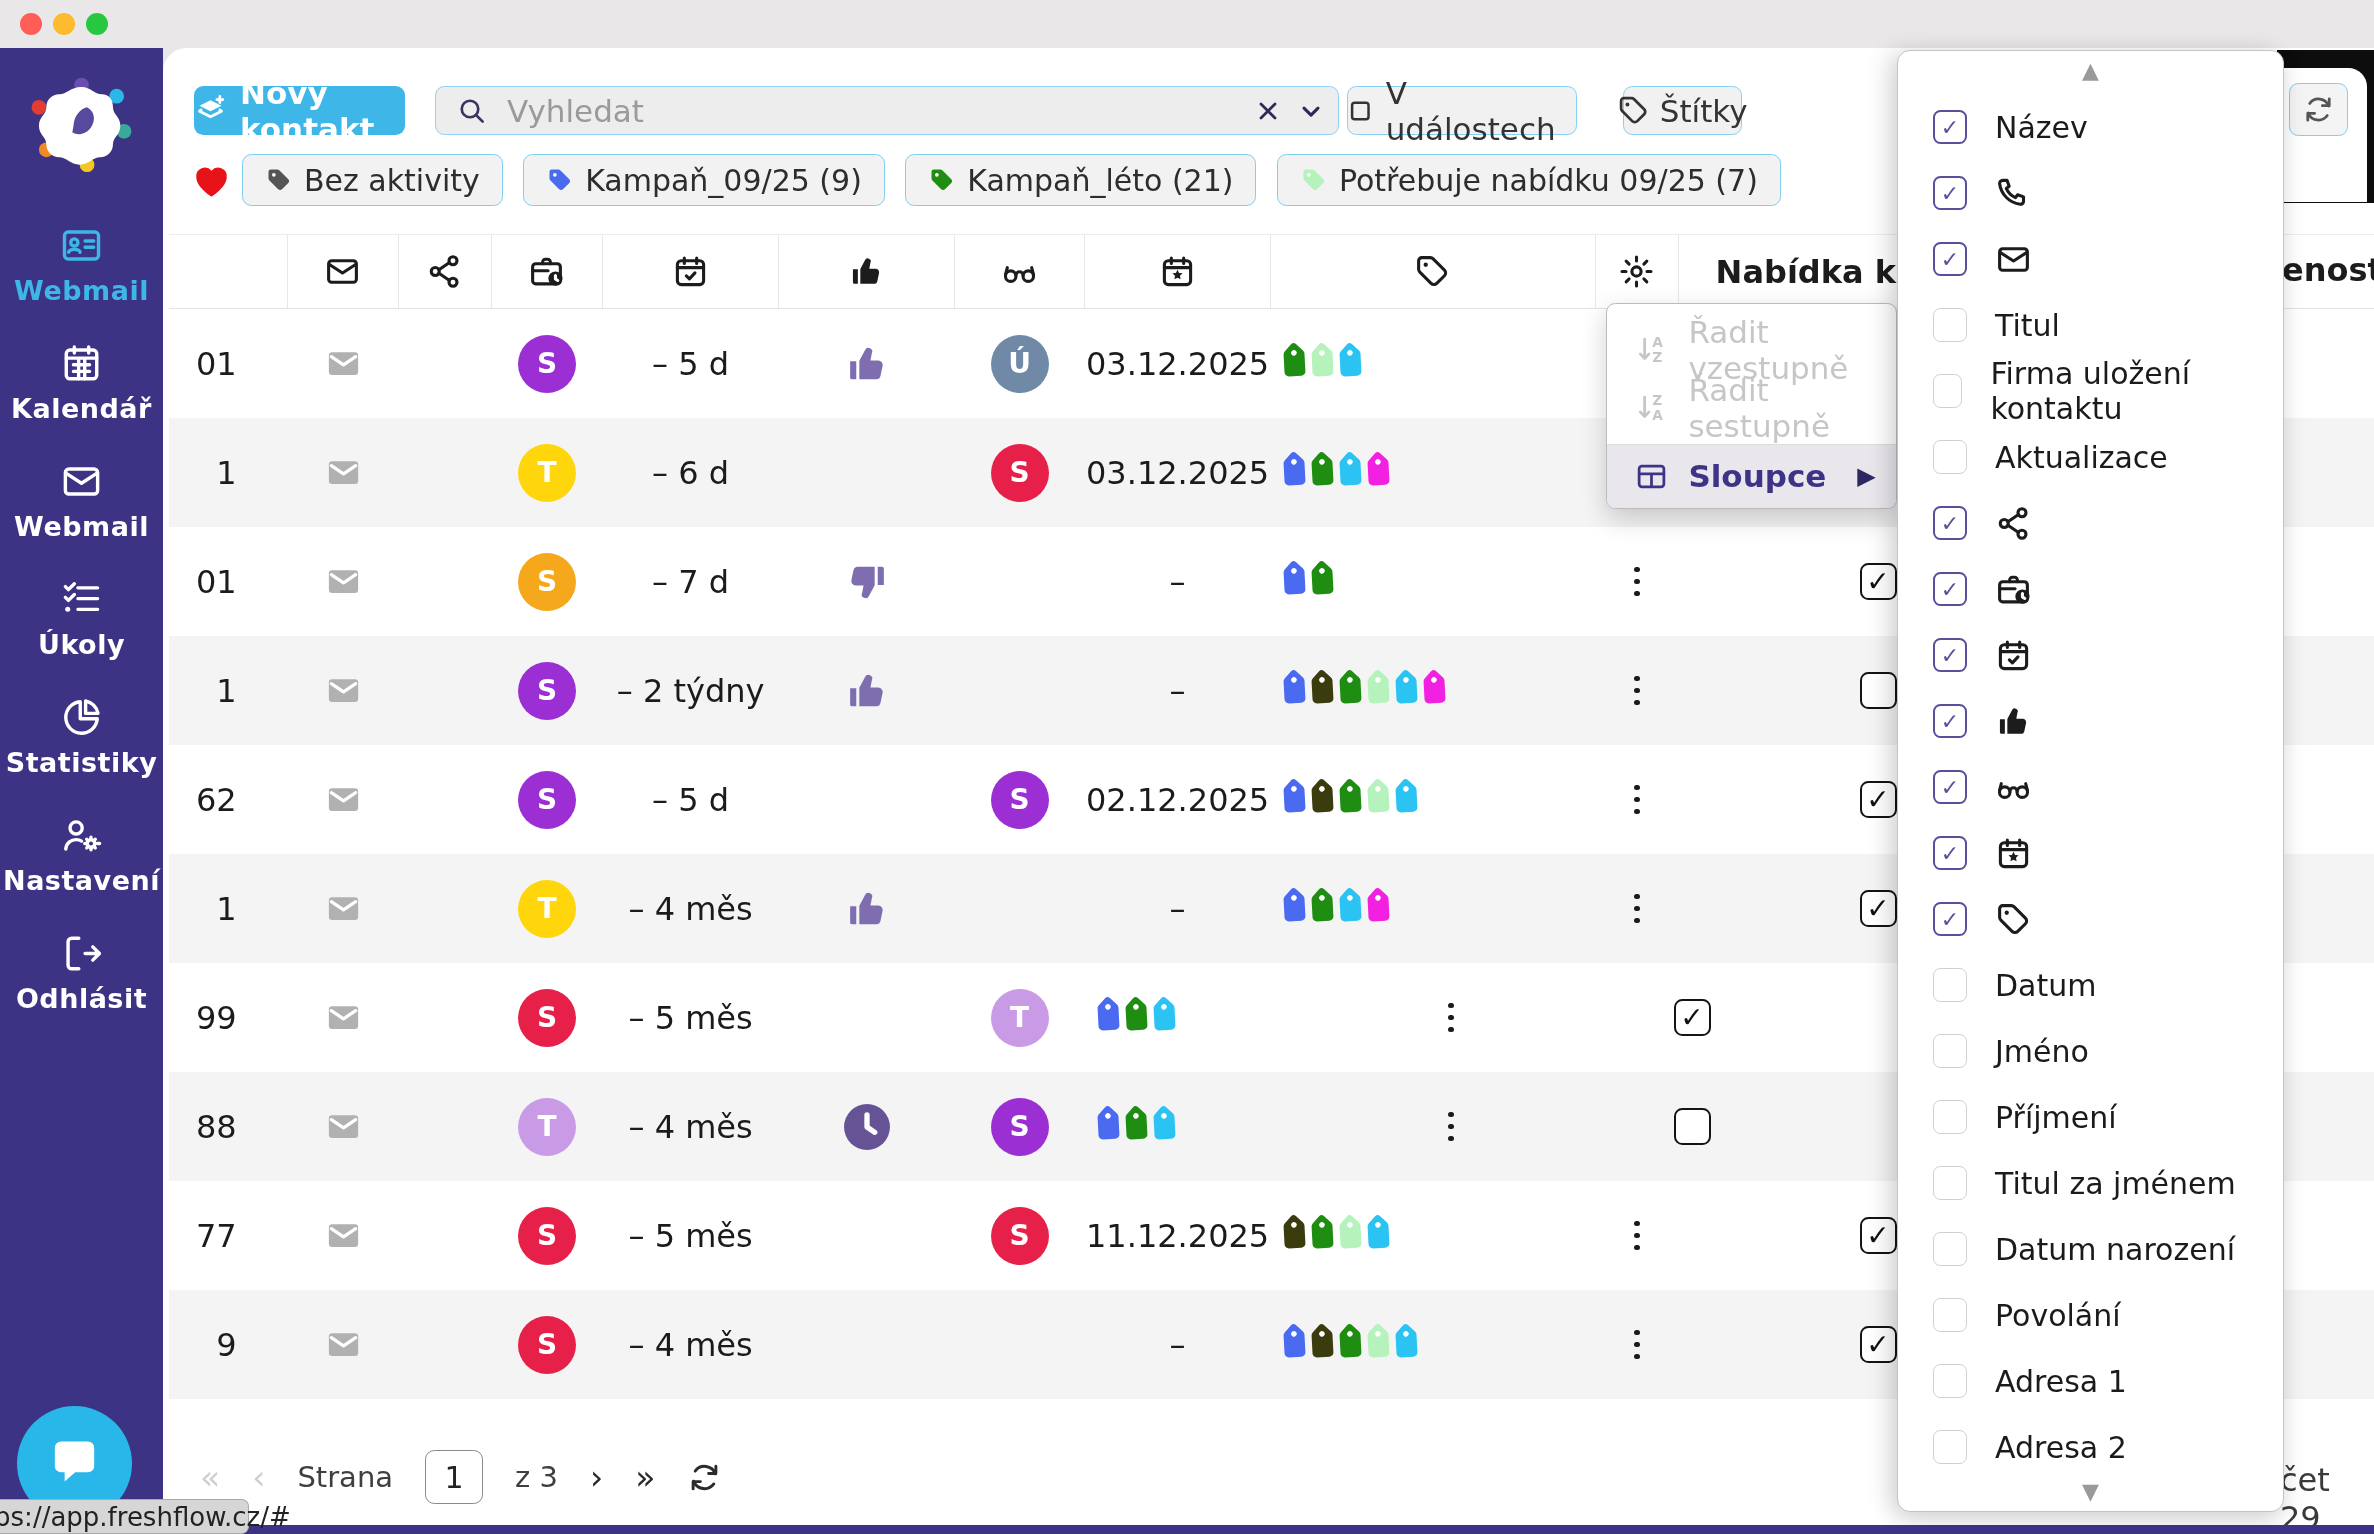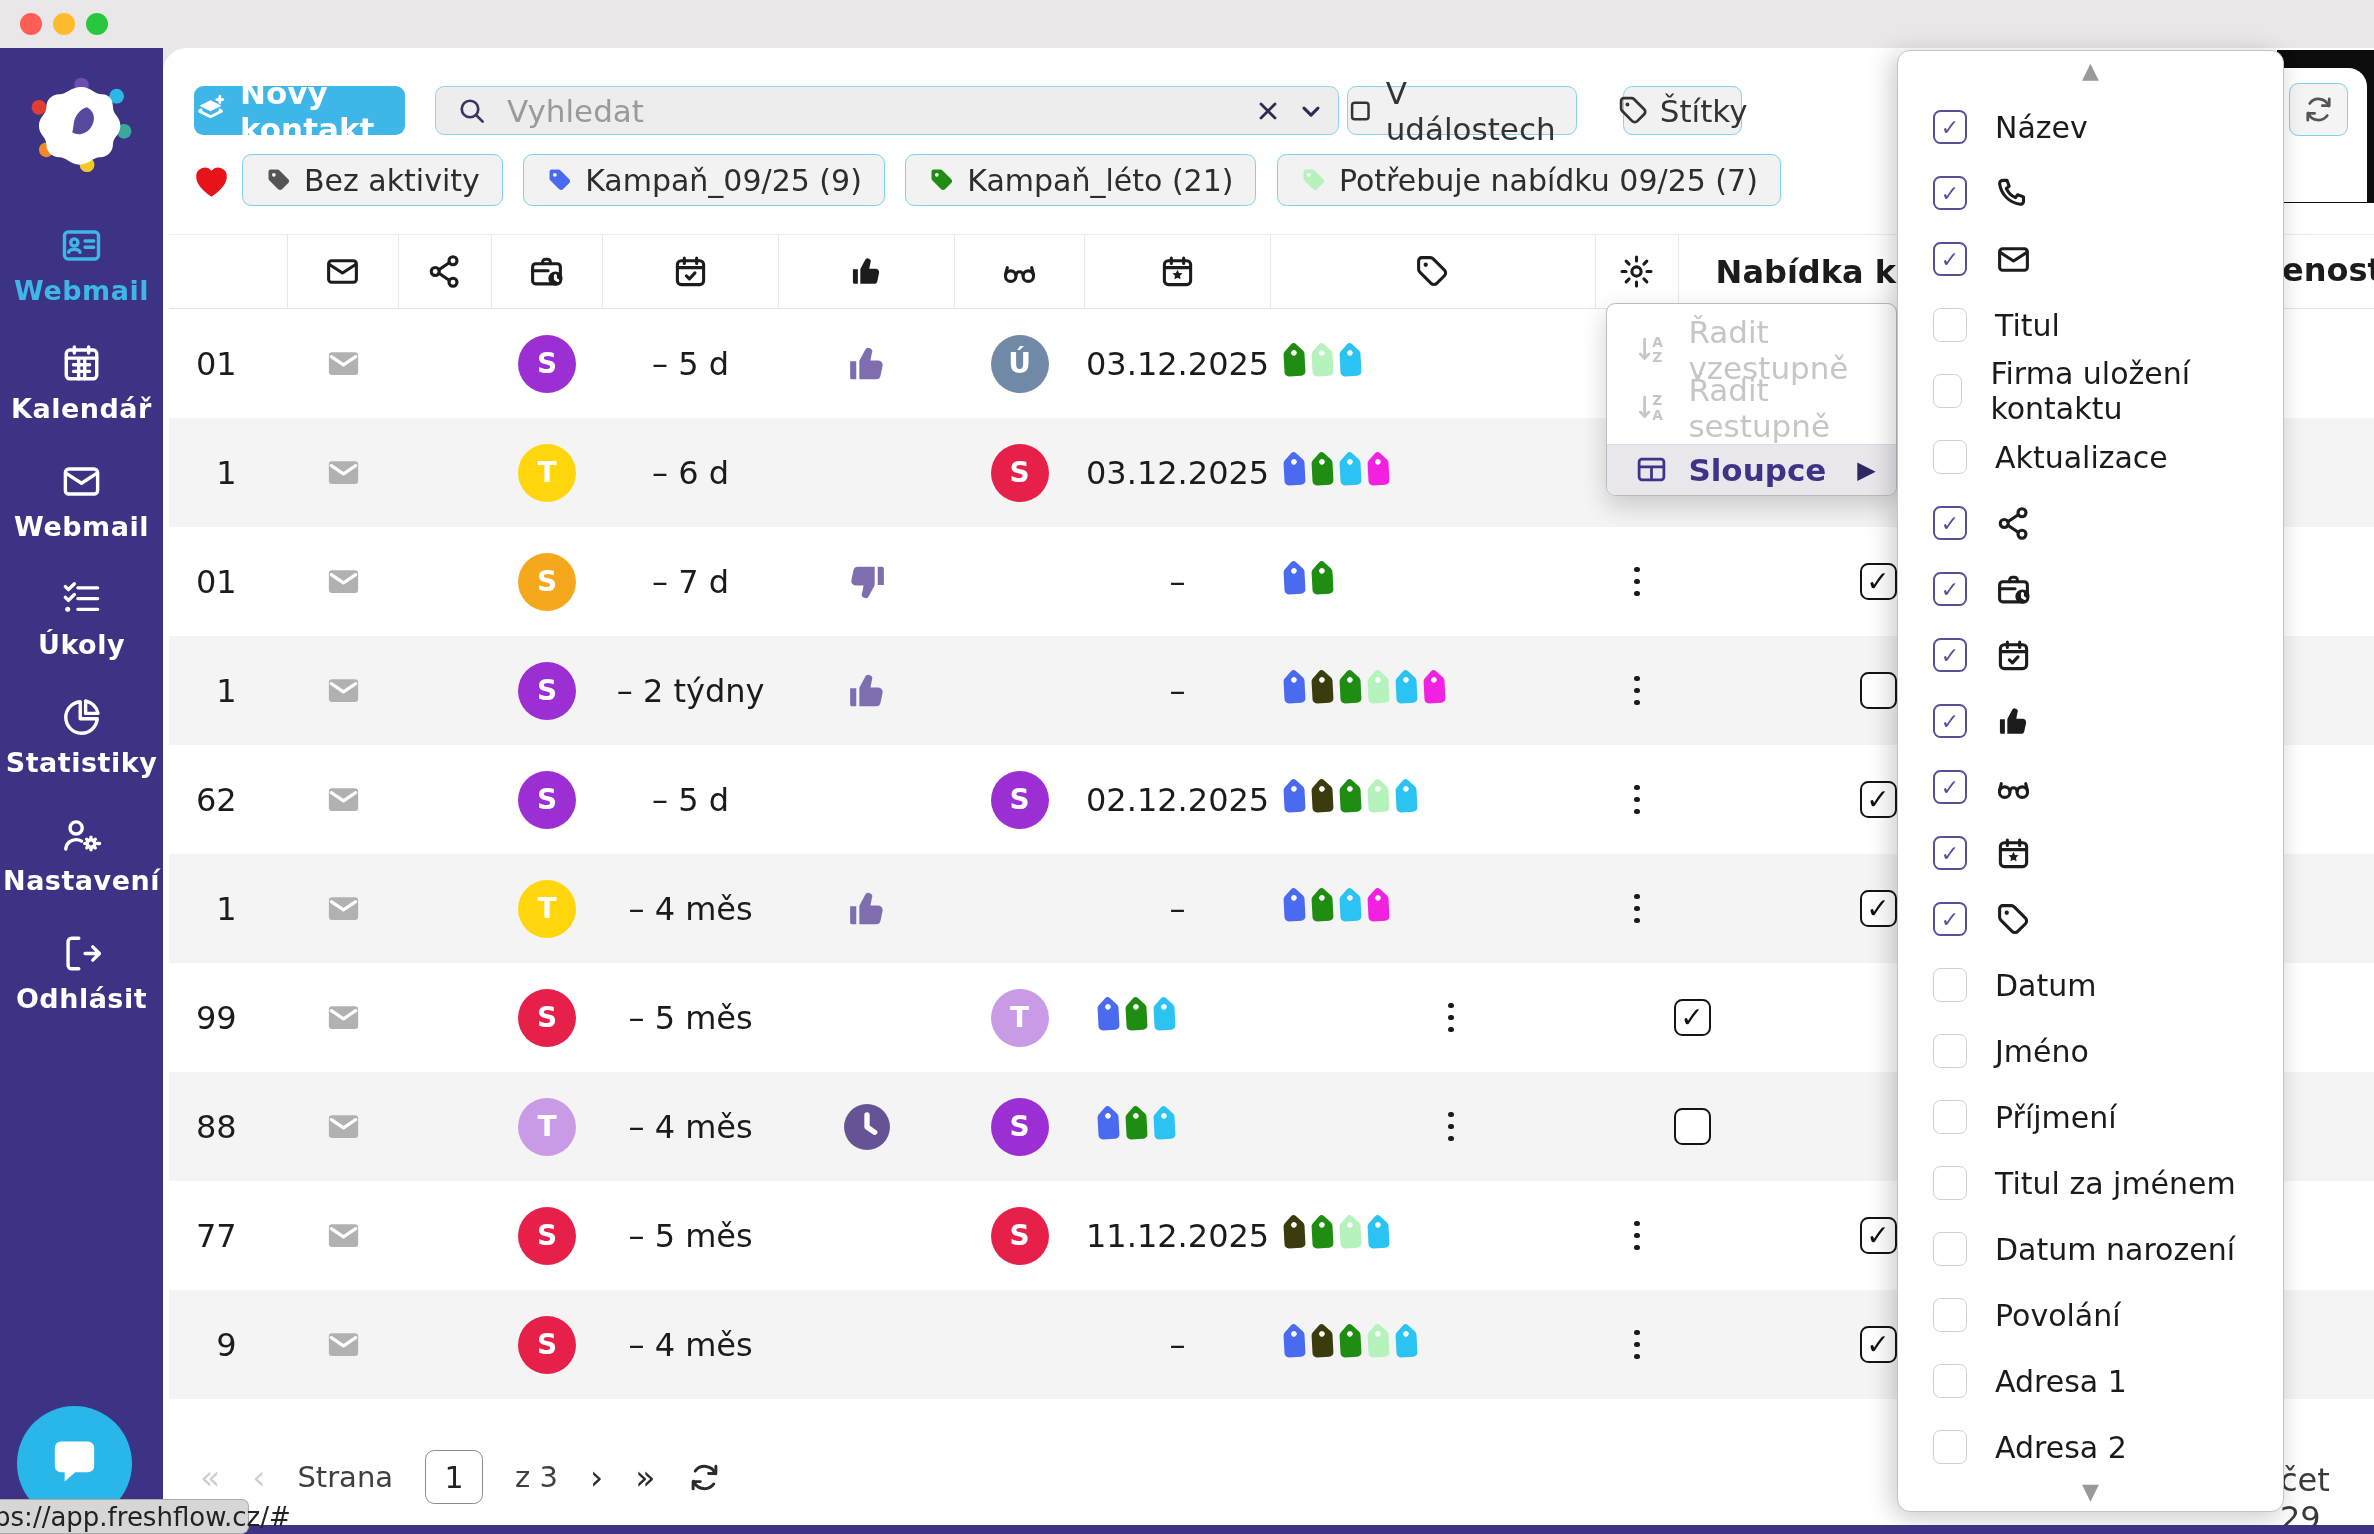--- a/index.html
+++ b/index.html
@@ -95,21 +95,21 @@
     font-size:30px;color:#222;font-family:inherit;outline:none;background:#fff;box-sizing:border-box;}
   #pagination svg{width:35px;height:35px;color:#2b2b2b;cursor:pointer;}
 
   
   #sort-menu{position:absolute;left:1606px;top:303px;width:291px;background:#fff;border:0.9px solid #bbb;
     border-radius:9.3px;box-shadow:0 9.3px 26px rgba(0,0,0,.18);z-index:20;padding:16.7px 0 0 0;box-sizing:border-box;}
   .menu-item{height:58px;display:flex;align-items:center;gap:20.4px;padding:0 0 0 28px;font-size:31px;cursor:pointer;}
   .menu-item svg{width:33px;height:33px;}
   .menu-item.disabled{color:#c6c6c6;}
   .menu-divider{height:0.9px;background:#ddd;margin:7.4px 0 0 0;}
-  .menu-item.sel{height:50px;background:#e9e7ec;color:#3e3487;font-weight:600;border-radius:0 0 8.3px 8.3px;}
+  .menu-item.sel{height:63px;background:#e9e7ec;color:#3e3487;font-weight:600;border-radius:0 0 8.3px 8.3px;}
   .menu-item .caret{margin-left:auto;margin-right:20.4px;color:#2d2764;font-size:24px;}
 
   
   #col-panel{position:absolute;left:1897px;top:50px;width:387px;height:1462px;background:#fff;
     border:0.9px solid #c4c4c4;border-radius:13px;box-shadow:-9.3px 0 24px rgba(0,0,0,.10),0 9.3px 24px rgba(0,0,0,.12);
     z-index:30;box-sizing:border-box;}
   .scroll-ar{position:absolute;left:50%;transform:translateX(-50%);color:#9a9a9a;font-size:22px;}
   #panel-items{position:absolute;left:0;top:43px;right:0;display:flex;flex-direction:column;}
   .p-item{height:66px;display:flex;align-items:center;padding-left:35px;gap:28px;cursor:pointer;}
   .p-item .lbl{font-size:30px;color:#1b1b1b;}

